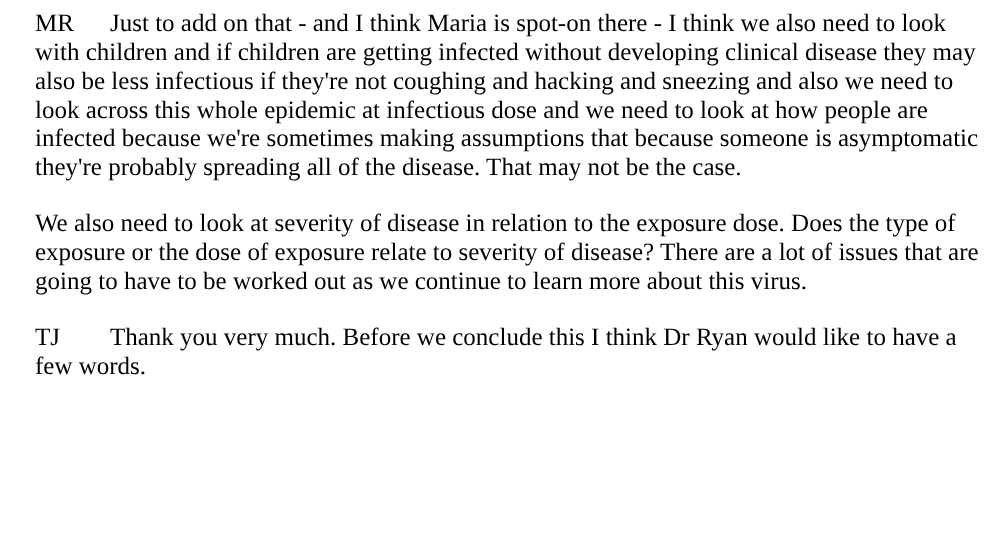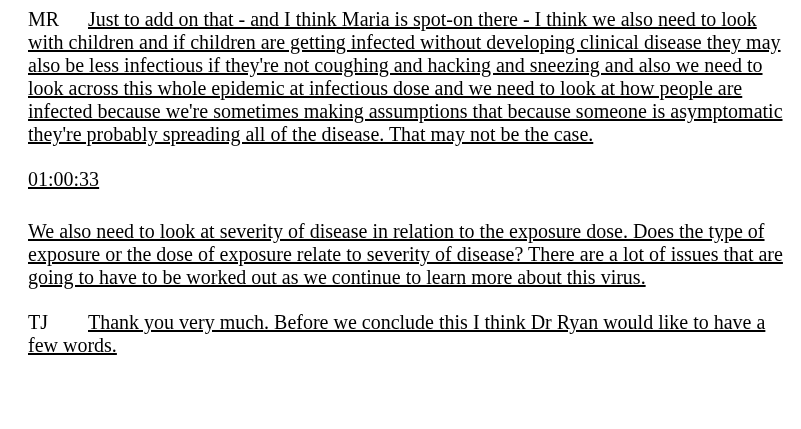--- a/index.html
+++ b/index.html
@@ -19,40 +19,38 @@
     overflow: hidden;
     padding: 8px 14px 0 28px;
     font-family: "Liberation Serif", "DejaVu Serif", serif;
     font-size: 20px;
     line-height: 23px;
     color: #000000;
     background: #ffffff;
   }
   .para {
     margin: 0 0 22px 0;
-    text-decoration: underline;
   }
   .para.tight {
     margin-bottom: 0;
   }
   .timestamp {
     margin: 15px 0 29px 0;
   }
   .speaker {
     display: inline-block;
     width: 60px;
   }
 </style>
 </head>
 <body>
 
 <div class="page">
 
   <p class="para"><span class="speaker">MR</span><span>Just to add on that - and I think Maria is spot-on there - I think we also need to look with children and if children are getting infected without developing clinical disease they may also be less infectious if they're not coughing and hacking and sneezing and also we need to look across this whole epidemic at infectious dose and we need to look at how people are infected because we're sometimes making assumptions that because someone is asymptomatic they're probably spreading all of the disease. That may not be the case.</span></p>
 
 
-  <p class="para timestamp">01:00:33</p>
 
   <p class="para"><span>We also need to look at severity of disease in relation to the exposure dose. Does the type of exposure or the dose of exposure relate to severity of disease? There are a lot of issues that are going to have to be worked out as we continue to learn more about this virus.</span></p>
 
   <p class="para"><span class="speaker">TJ</span><span>Thank you very much. Before we conclude this I think Dr Ryan would like to have a few words.</span></p>
 
 </div>
 
 </body></html>

